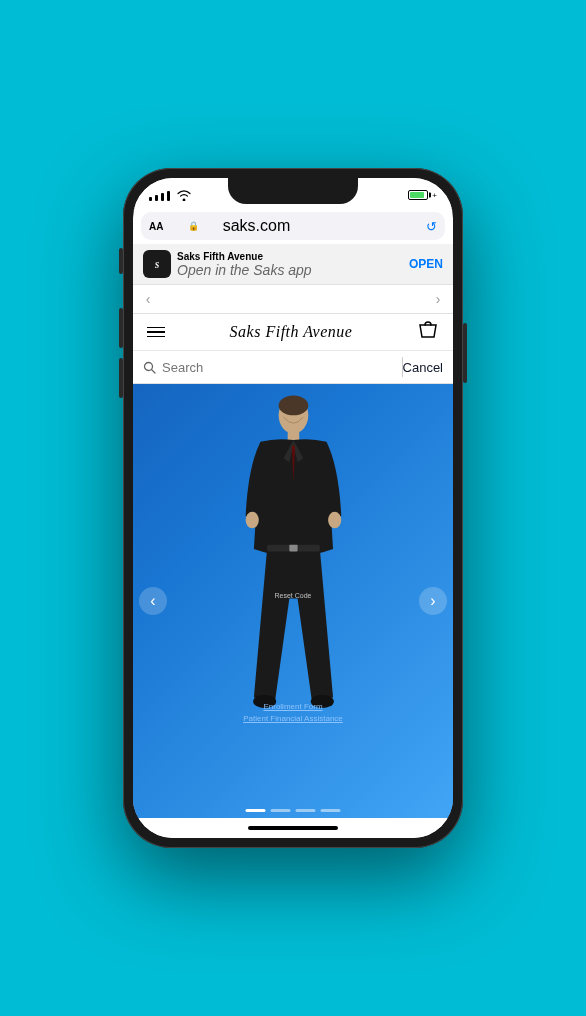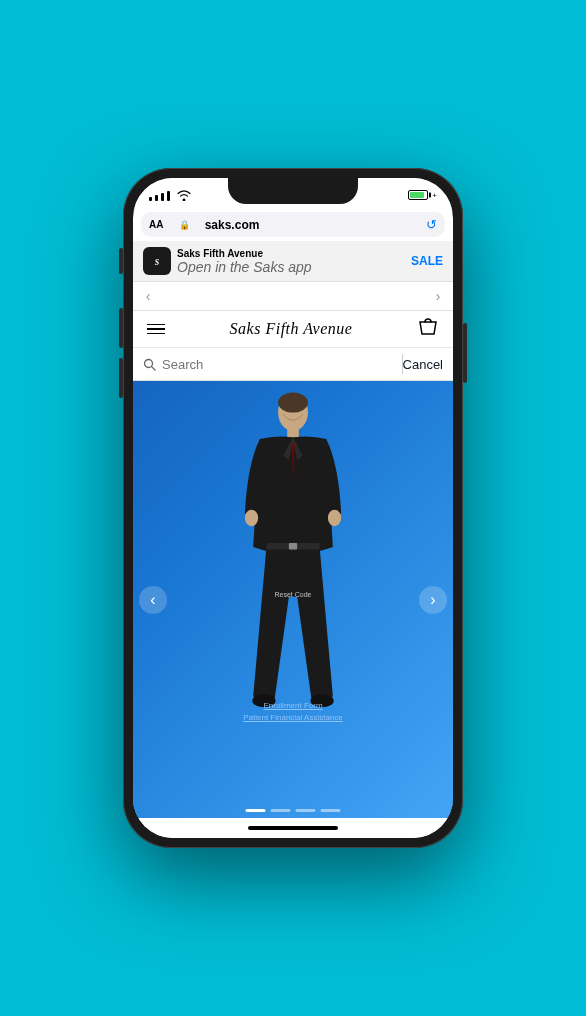--- a/index.html
+++ b/index.html
@@ -115,35 +115,35 @@
 
     
     .url-bar {
       background: #f2f2f7;
       margin: 4px 8px;
       border-radius: 10px;
       display: flex;
       align-items: center;
       justify-content: center;
       padding: 5px 8px;
-      gap: 12px;
+      gap: 21px;
       flex-shrink: 0;
     }
 
     .aa-text {
       font-size: 10px;
       font-weight: 600;
       color: #000;
       margin-right: 4px;
     }
 
     .url-text {
-      font-size: 12px;
+      font-size: 16px;
       color: #000;
-      font-weight: 700;
+      font-weight: 400;
     }
 
     .reload-icon {
       margin-left: auto;
       font-size: 12px;
       color: #007AFF;
     }
 
     
     .app-banner {
@@ -496,21 +496,21 @@
             <svg width="22" height="22" viewBox="0 0 22 22">
               <rect width="22" height="22" rx="4" fill="#1a1a1a"></rect>
               <text x="11" y="15" text-anchor="middle" fill="white" font-size="8" font-family="serif" font-style="italic">S</text>
             </svg>
           </div>
         </div>
         <div class="app-info">
           <div class="app-name">Saks Fifth Avenue</div>
           <div class="app-sub">Open in the Saks app</div>
         </div>
-        <button class="open-btn" style="background:none;border:none;cursor:pointer">SALE</button>
+        <button class="open-btn" style="background:none;border:none;cursor:pointer">OPEN</button>
       </div>
 
       <div class="promo-banner">
         <span class="promo-arrow">‹</span>
         <span class="promo-arrow">›</span>
       </div>
 
       <div class="nav-bar">
         <div class="hamburger">
           <div class="hamburger-line"></div>

